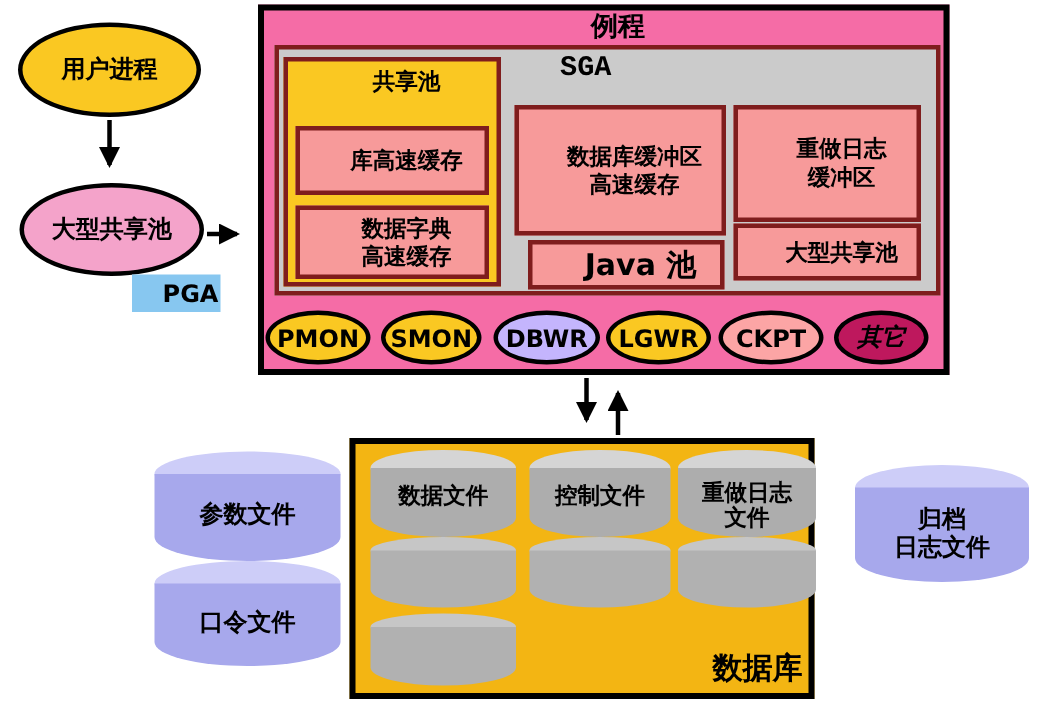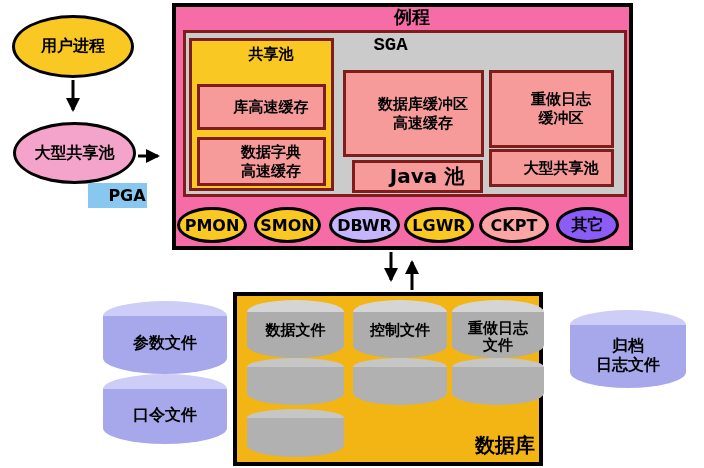--- a/index.html
+++ b/index.html
@@ -92,21 +92,21 @@
     </div>
   <div class="ell" style="left:329px;top:207px;width:71px;height:36px;background:#c4b5fd;font-size:16px;">
       <span>DBWR</span>
     </div>
   <div class="ell" style="left:404px;top:207px;width:70px;height:36px;background:#FAC822;font-size:16px;">
       <span>LGWR</span>
     </div>
   <div class="ell" style="left:479px;top:207px;width:70px;height:36px;background:#fca5a5;font-size:16px;">
       <span>CKPT</span>
     </div>
-  <div class="ell" style="left:556px;top:207px;width:63px;height:36px;background:#8b5cf6;font-size:16px;">
+  <div class="ell" style="left:556px;top:207px;width:63px;height:36px;background:#be185d;font-size:16px;font-style:italic;">
       <span>其它</span>
     </div>
 
   <div class="abs" style="left:233px;top:292px;width:310px;height:174px;background:#F3B513;border:4px solid #000;"></div>
   <div class="abs" style="left:445px;top:432px;width:90px;text-align:right;font-weight:bold;font-size:20px;"><span>数据库</span></div>
 
   <div class="cyl gray" style="left:247px;top:300px;width:97px;height:58px;">
     <div class="cyl-top"></div>
     <div class="cyl-body"></div>
     <div class="cyl-label" style="top:22px;">数据文件</div>

